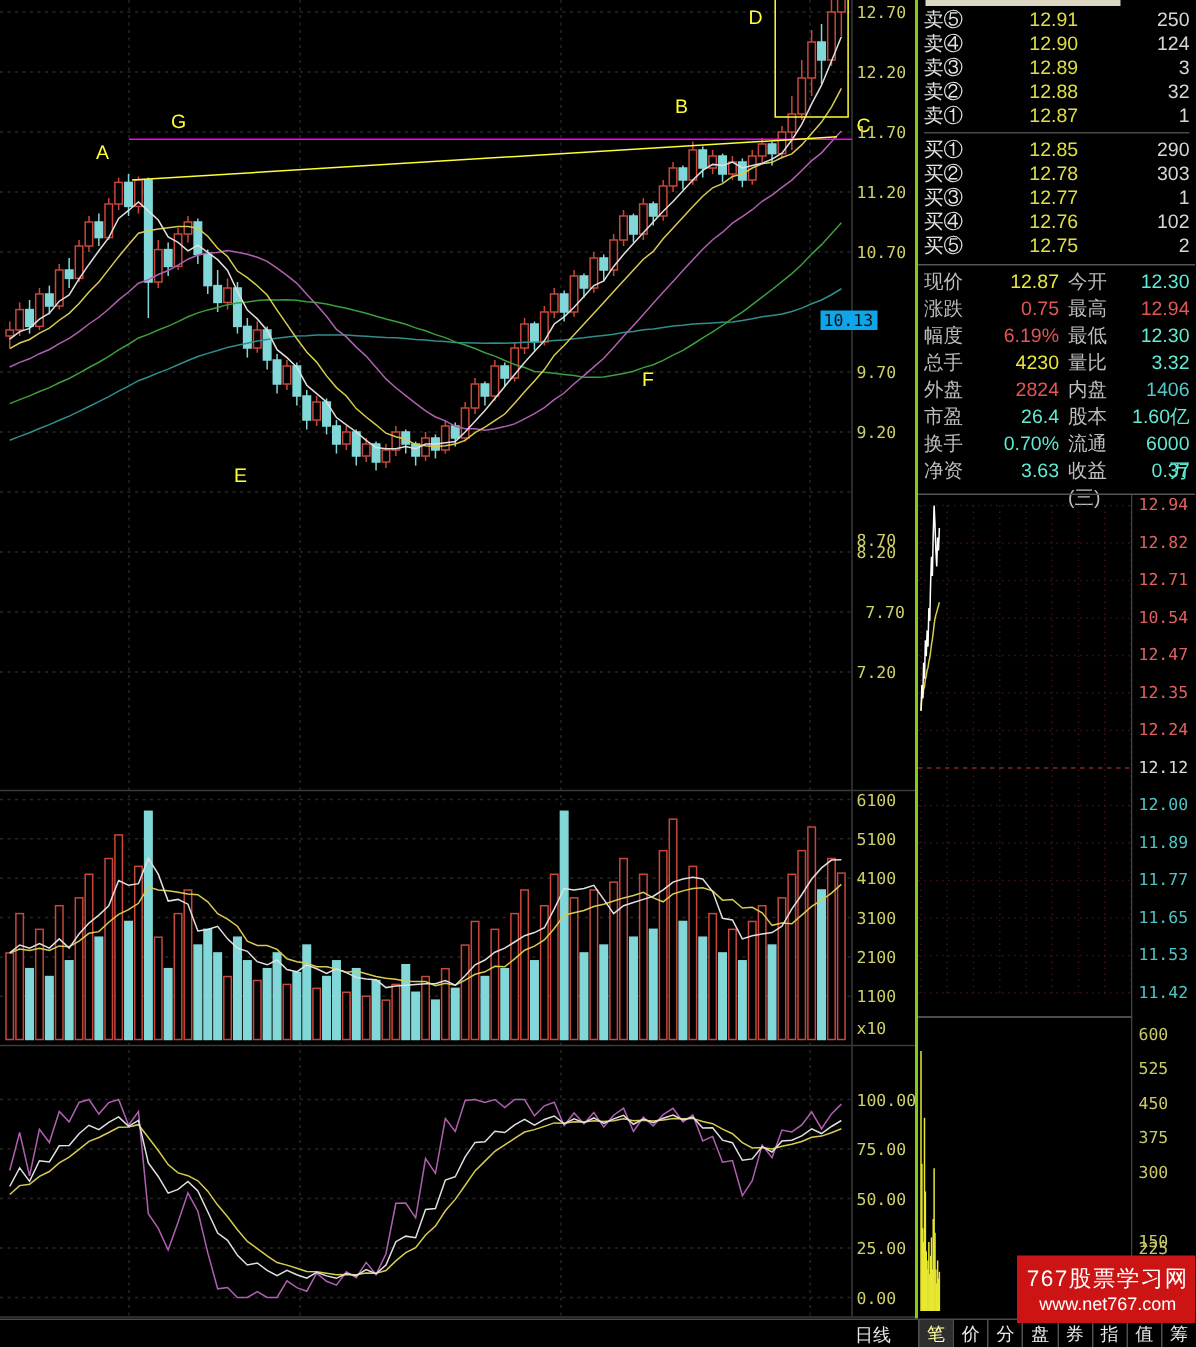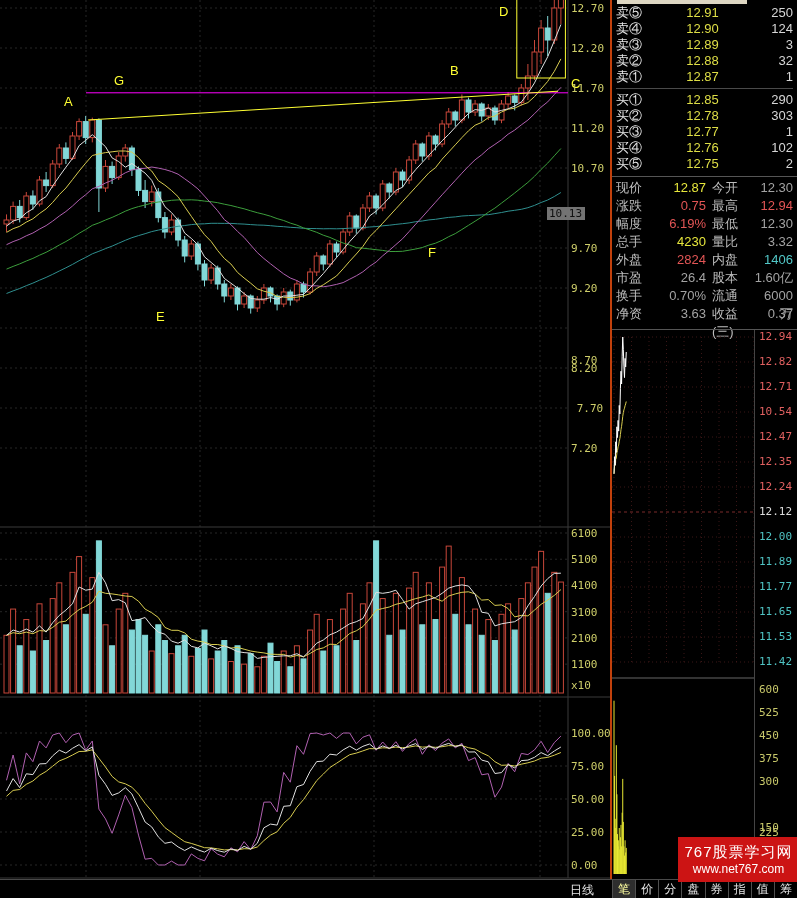--- a/index.html
+++ b/index.html
@@ -7,40 +7,40 @@
   body{font-family:"Liberation Sans",sans-serif}
   #screen{position:relative;width:797px;height:898px;background:#000;overflow:hidden}
   svg{display:block}
   
   #chart-area{position:absolute;left:0;top:0;width:612px;height:880px}
   #main-chart-svg .grid{stroke:#262626;stroke-dasharray:2 3;stroke-width:1}
   #main-chart-svg .sep{stroke:#3a3a3a;stroke-width:1}
   #main-chart-svg text.anno-letter{fill:#ffff33;font:13px "Liberation Sans",sans-serif}
   
   .tick{position:absolute;left:571px;width:38px;font:11px "DejaVu Sans Mono",monospace;color:#cfcf6a;white-space:nowrap}
-  .tick.cur{background:#737373;color:#101010;padding:0 2px;left:547px}
+  .tick.cur{background:#0ea5e9;color:#101010;padding:0 2px;left:547px}
   .month{position:absolute;font:12px "DejaVu Sans Mono",monospace;color:#c8c8c8;top:882px}
   
-  #right-panel{position:absolute;left:610px;top:0;width:187px;height:898px;border-left:2px solid #c2410c;background:#000}
+  #right-panel{position:absolute;left:610px;top:0;width:187px;height:898px;border-left:2px solid #84cc16;background:#000}
   #title-sliver{position:absolute;left:5px;top:0;width:130px;height:4px;background:#ddd6c2}
   #order-book{position:absolute;left:0;top:5px;width:100%;padding:0 4px}
   .ob-row{display:flex;height:16px;line-height:16px;font-size:13px}
   .ob-l{width:40px;color:#e6e6e6}
   .ob-p{flex:1;text-align:center;color:#dede46}
   .ob-q{width:44px;text-align:right;color:#d6d6d6}
   .ob-sep{height:0;border-top:1px solid #4a4a4a;margin:3px 0}
   #panel-sep1{position:absolute;left:0;top:176px;width:100%;border-top:1px solid #555}
   #stats{position:absolute;left:0;top:179px;width:100%;padding:0 4px}
   .st-row{display:flex;height:18px;line-height:18px;font-size:13px}
   .st-l{width:40px;color:#bdbdbd}
   .st-v{width:50px;text-align:right}
   .st-l2{width:42px;margin-left:6px;color:#bdbdbd}
   .st-v2{flex:1;text-align:right}
   .st-v[data-c="y"],.st-v2[data-c="y"]{color:#e6e63c}
-  .st-v[data-c="w"],.st-v2[data-c="w"]{color:#a3a3a3}
+  .st-v[data-c="w"],.st-v2[data-c="w"]{color:#5eead4}
   .st-v[data-c="r"],.st-v2[data-c="r"]{color:#e25555}
   .st-v[data-c="c"],.st-v2[data-c="c"]{color:#52c8c8}
   #panel-sep2{position:absolute;left:0;top:329px;width:100%;border-top:1px solid #555}
   #minute-area{position:absolute;left:0;top:330px;width:187px;height:548px}
   #minute-svg .gridm{stroke:#3a1616;stroke-dasharray:1 3;stroke-width:1}
   #minute-svg .gridmid{stroke:#7a2a2a;stroke-dasharray:3 3;stroke-width:1}
   .mtick{position:absolute;left:147px;width:38px;font:11px "DejaVu Sans Mono",monospace;white-space:nowrap}
   .mr{color:#e06060}.mw{color:#dcdcdc}.mc{color:#4fc3c3}
   .vtick{position:absolute;left:147px;width:38px;font:11px "DejaVu Sans Mono",monospace;color:#c8c86a}
   #watermark{position:absolute;left:66px;top:507px;width:121px;height:45px;background:#cc1414;z-index:5;

